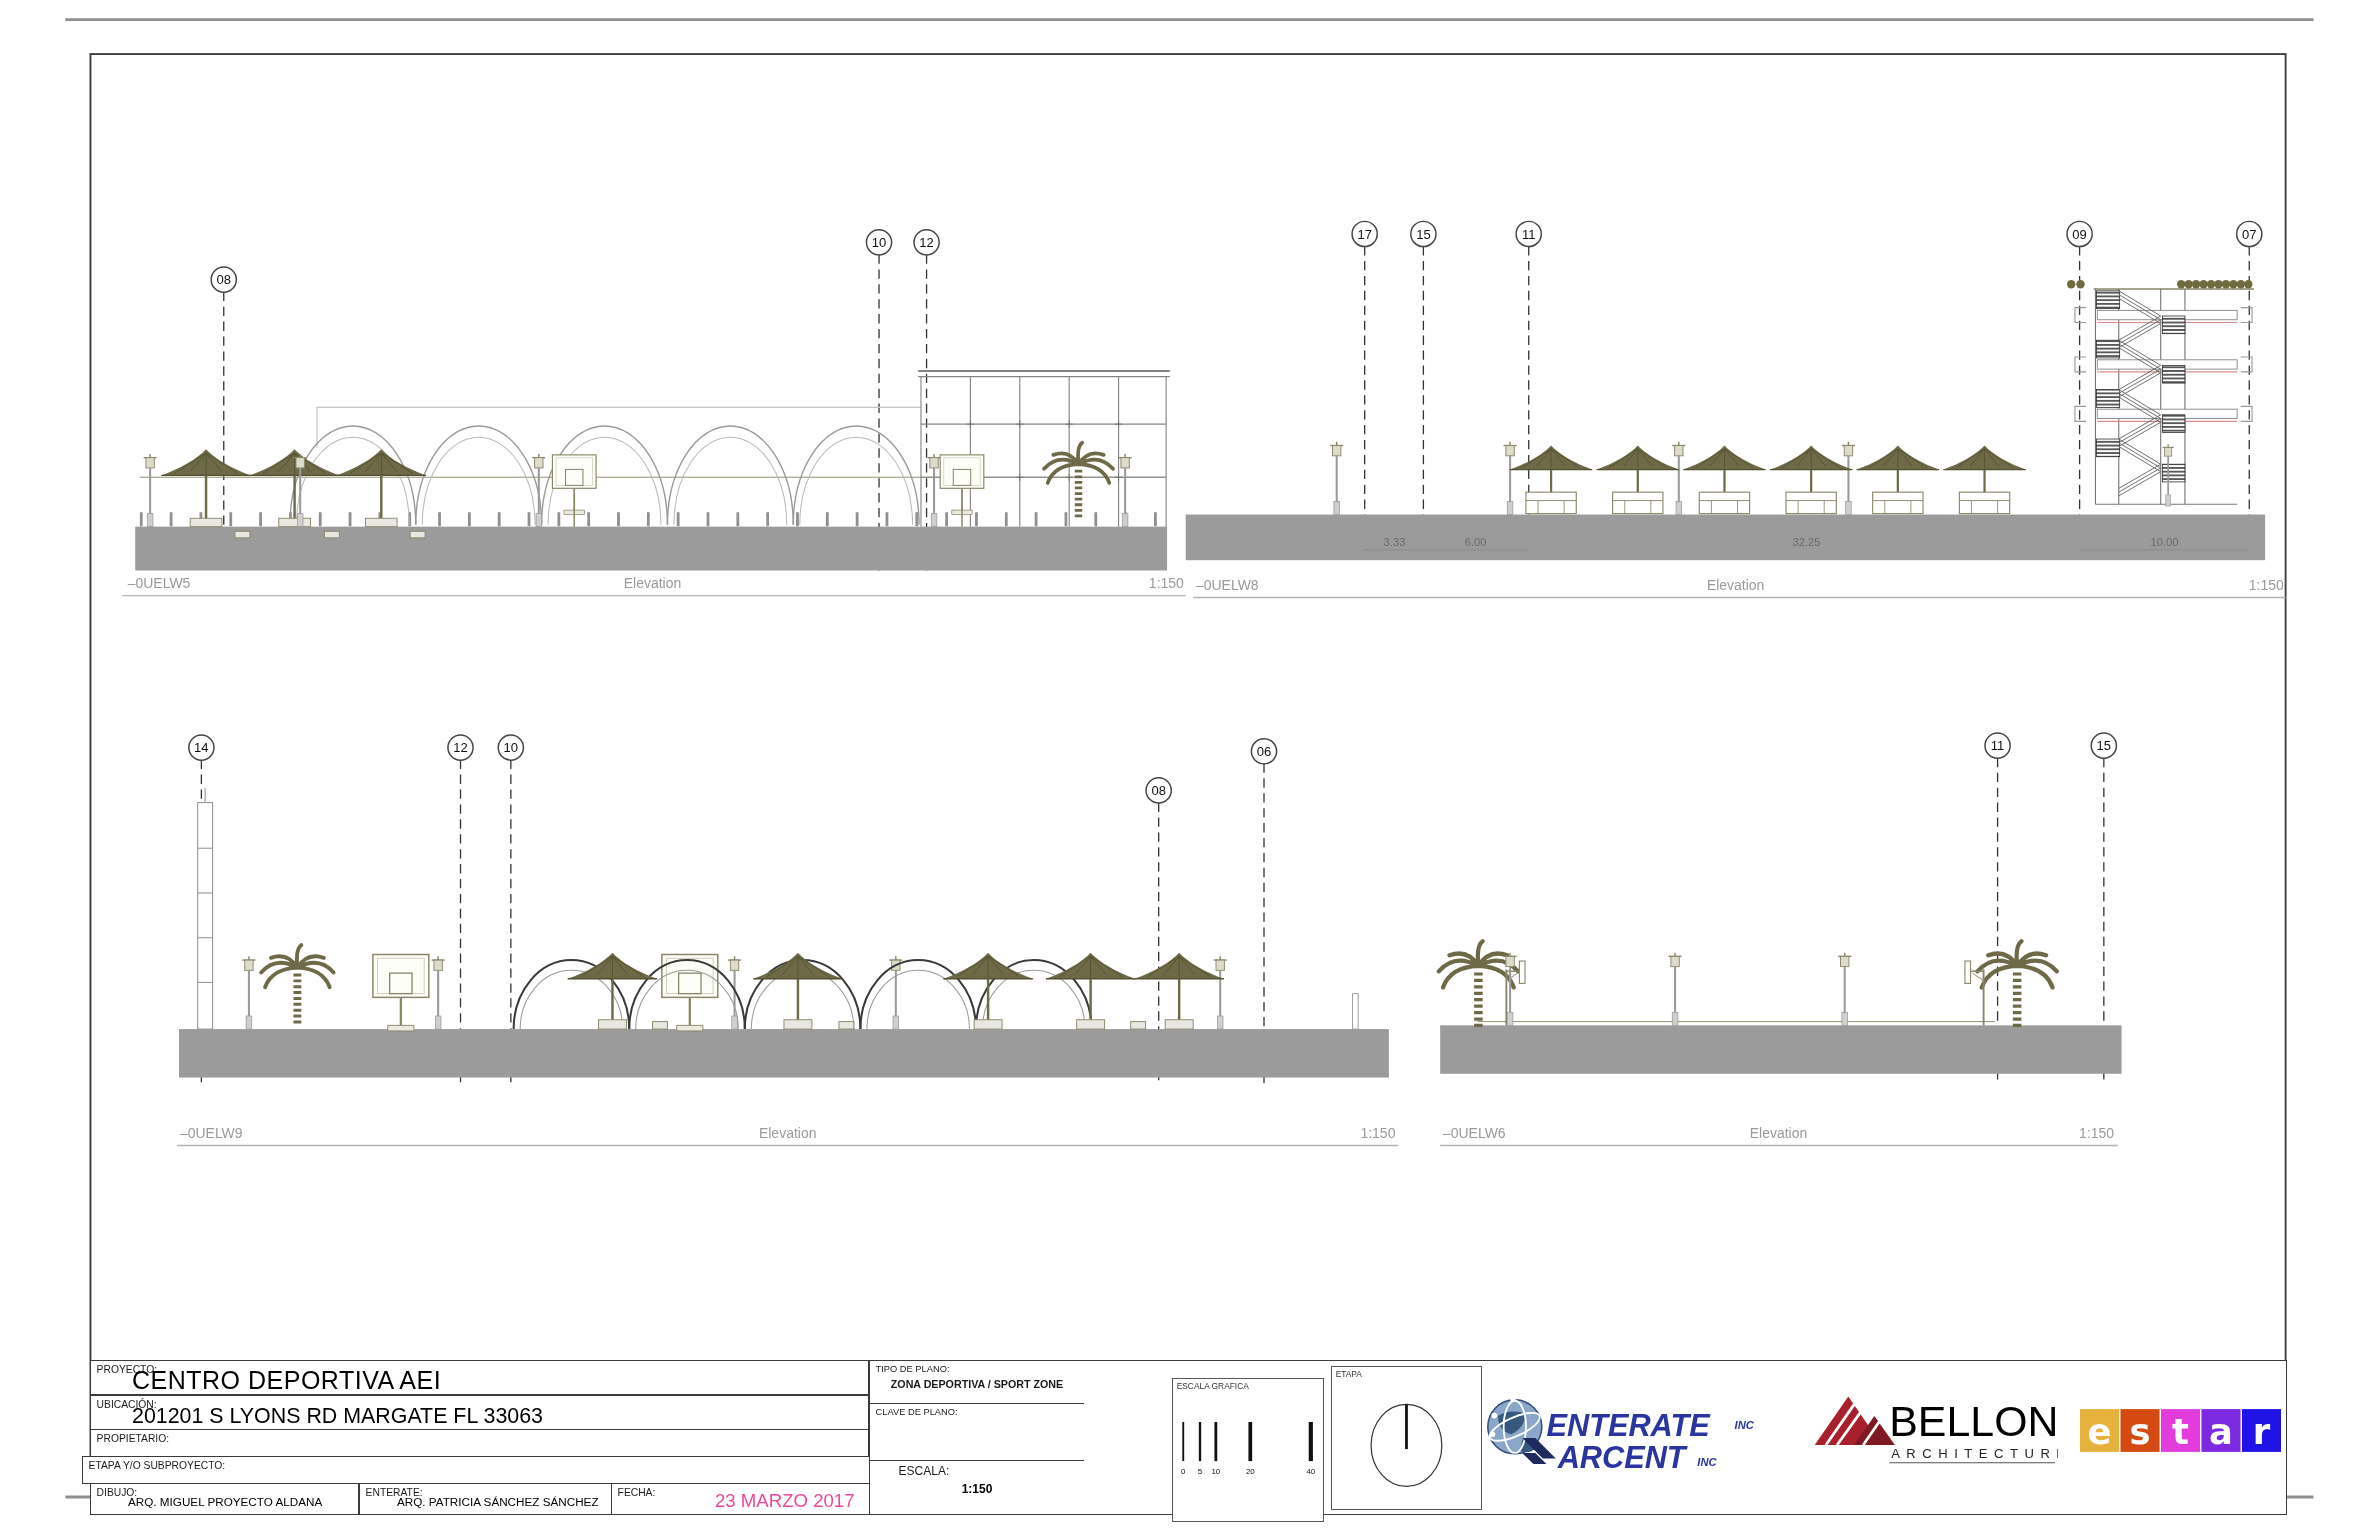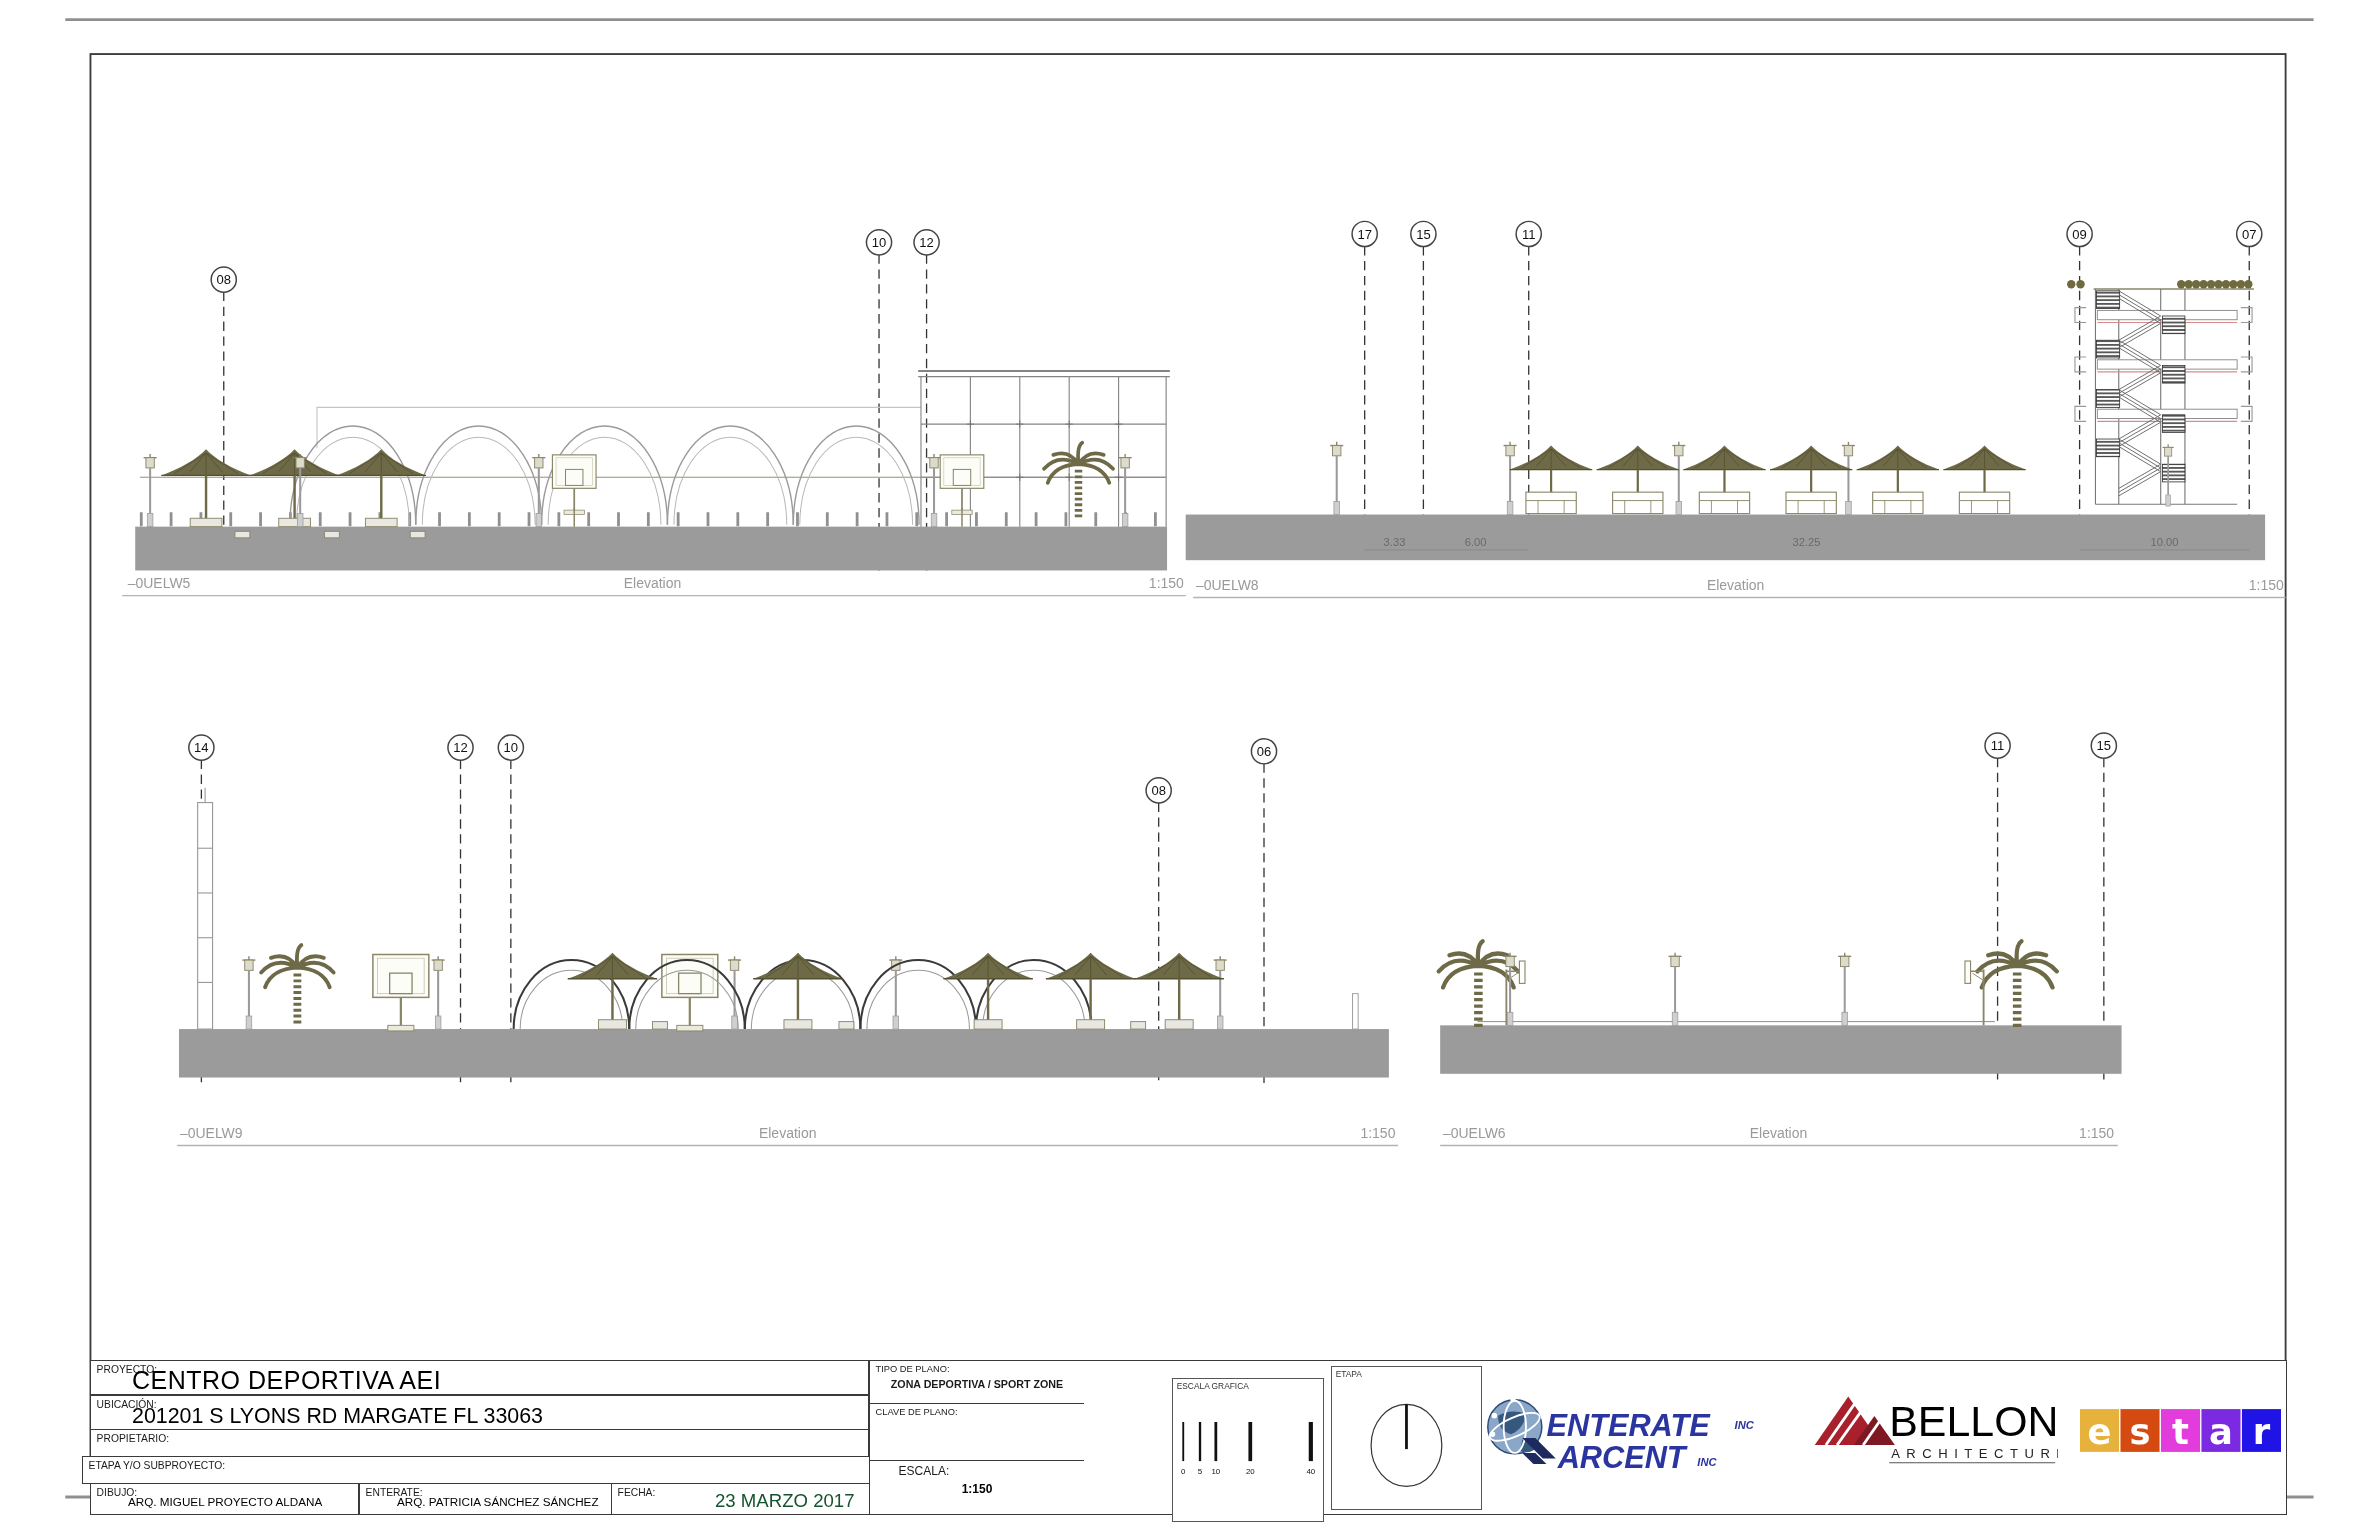--- a/index.html
+++ b/index.html
@@ -4,21 +4,21 @@
 <style>
   html,body{margin:0;padding:0;background:#ffffff;}
   #page{position:relative;width:2377px;height:1538px;background:#ffffff;overflow:hidden;
         font-family:"Liberation Sans", sans-serif;color:#111;}
   #drawing-svg{position:absolute;left:0;top:0;}
   .tb-cell{position:absolute;border:0.9px solid #3a3a3a;box-sizing:border-box;background:#fff;margin-top:40px;}
   .tb-label{position:absolute;left:5.6px;top:2.8px;font-size:10.3px;color:#1a1a1a;}
   .tb-big{position:absolute;left:41px;top:4.7px;font-size:25px;color:#000;letter-spacing:0.5px;white-space:nowrap;}
   .tb-med{position:absolute;left:41px;top:7.5px;font-size:21.4px;color:#000;white-space:nowrap;}
   .tb-small{position:absolute;left:37px;top:11.2px;font-size:11.7px;color:#000;white-space:nowrap;}
-  .tb-date{position:absolute;left:103px;top:5.6px;font-size:18.6px;color:#14532d;white-space:nowrap;}
+  .tb-date{position:absolute;left:103px;top:5.6px;font-size:18.6px;color:#ec4899;white-space:nowrap;}
   .tb-tipo{position:absolute;left:0;right:0;top:17px;text-align:center;font-size:10.7px;font-weight:bold;color:#1a1a1a;}
   .tb-escala{position:absolute;left:0;right:0;top:20.5px;text-align:center;font-size:12px;font-weight:bold;color:#000;}
   .minibox{position:absolute;border:1.4px solid #555;box-sizing:border-box;background:#fff;}
   .minibox-label{position:absolute;left:3.7px;top:1.9px;font-size:8.4px;color:#333;}
   .logo-wrap{position:absolute;}
 </style>
 </head>
 <body>
 
 <div id="page">

